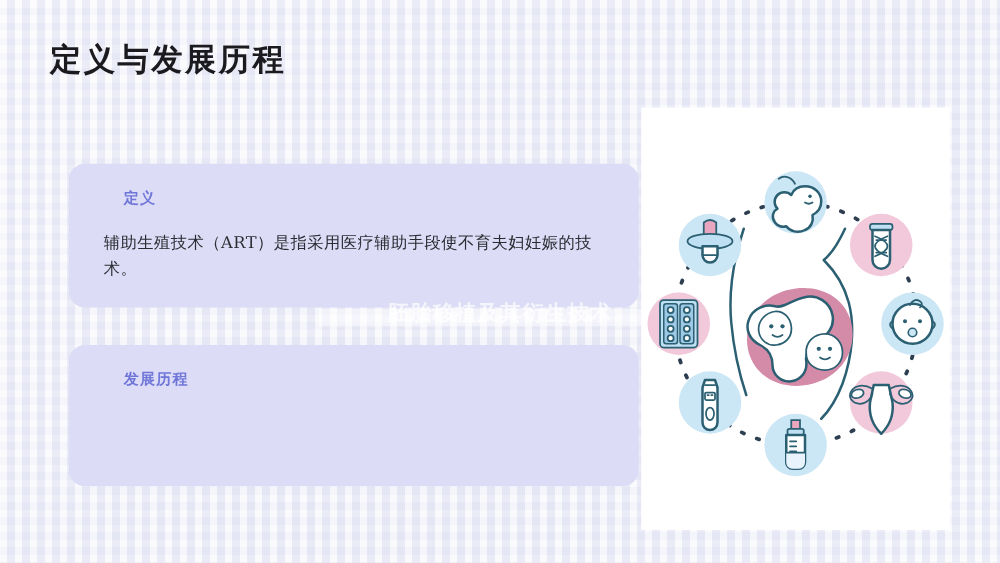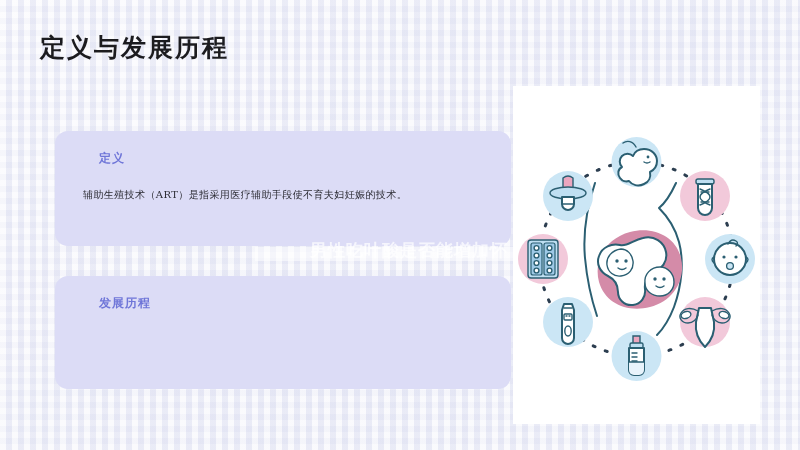--- a/index.html
+++ b/index.html
@@ -31,21 +31,21 @@
   #card-history{top:276px;height:113px;text-align:center;}
   .card-heading{
     position:absolute;left:28px;top:19px;
     font-size:12px;font-weight:700;color:#6f76d8;
     letter-spacing:1px;
     font-family:"DejaVu Serif","Liberation Serif",serif;
     margin-left:16px;
   }
   .card-body{
     position:absolute;left:28px;top:53px;width:404px;
-    font-size:10px;line-height:21px;color:#2b2b33;
+    font-size:13px;line-height:21px;color:#2b2b33;
     font-family:"DejaVu Serif","Liberation Serif",serif;
     letter-spacing:.4px;
   }
   #watermark{
     position:absolute;left:310px;top:239px;
     font-size:17px;font-weight:700;color:rgba(255,255,255,.72);
     letter-spacing:1px;white-space:nowrap;
     font-family:"DejaVu Sans","Liberation Sans",sans-serif;
     pointer-events:none;
   }
@@ -69,21 +69,21 @@
   <div class="card" id="card-definition">
     <div class="card-heading">定义</div>
     <div class="card-body">辅助生殖技术（ART）是指采用医疗辅助手段使不育夫妇妊娠的技术。</div>
   </div>
 
   <div class="card" id="card-history">
     <div class="card-heading">发展历程</div>
   </div>
 
   <div id="watermark-band"></div>
-  <div id="watermark">男性吃叶酸是否能增加怀</div>
+  <div id="watermark">胚胎移植及其衍生技术</div>
 
   <div id="illustration-panel">
     <svg id="illustration-svg" width="247" height="338" viewBox="0 0 247 338">
       <defs>
         <style>
           .ol{fill:none;stroke:#2b5f72;stroke-width:2;stroke-linecap:round;stroke-linejoin:round;}
           .ol-thin{fill:none;stroke:#2b5f72;stroke-width:1.4;stroke-linecap:round;stroke-linejoin:round;}
           .wh{fill:#ffffff;stroke:#2b5f72;stroke-width:2;stroke-linejoin:round;}
           .wh-thin{fill:#ffffff;stroke:#2b5f72;stroke-width:1.4;stroke-linejoin:round;}
           .pinkfill{fill:#eba6bf;stroke:#2b5f72;stroke-width:1.4;}

